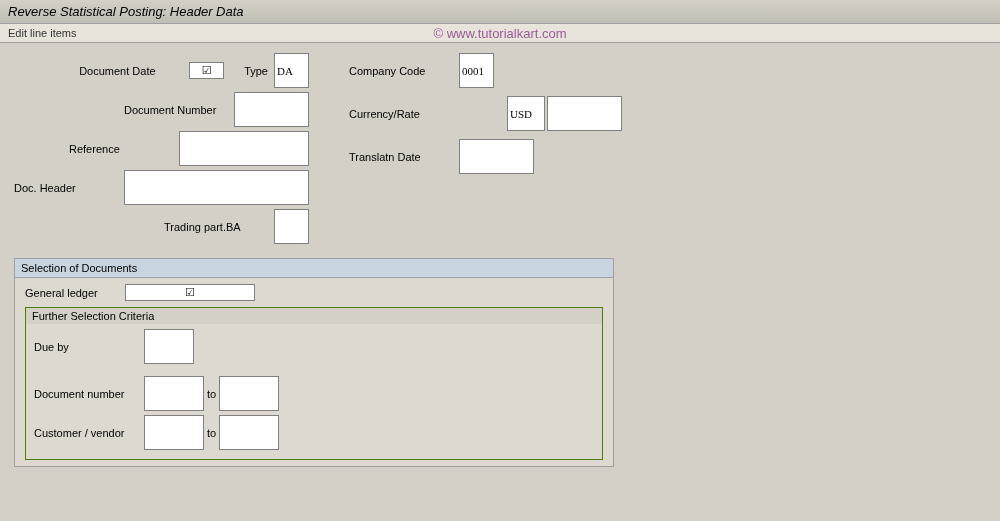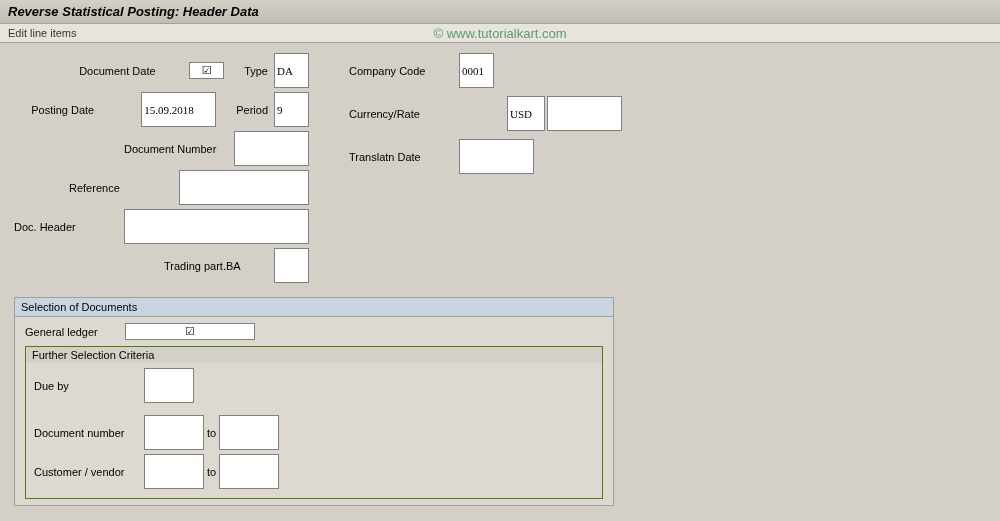--- a/index.html
+++ b/index.html
@@ -14,21 +14,21 @@
       background-color: #d4d0c8;
       width: 1000px;
       height: 521px;
       overflow: hidden;
     }
 
     .title-bar {
       background: linear-gradient(to bottom, #d4d0c8, #c0bdb5);
       padding: 4px 8px;
       font-size: 13px;
-      font-weight: bold;
+      font-weight: normal;
       font-style: italic;
       border-bottom: 1px solid #a0a0a0;
       color: #000;
     }
 
     .toolbar {
       background-color: #e8e4dc;
       padding: 3px 8px;
       border-bottom: 1px solid #a0a0a0;
       font-size: 11px;
@@ -41,21 +41,21 @@
 
     .toolbar-item {
       cursor: pointer;
       color: #333;
     }
 
     .watermark {
       position: absolute;
       left: 50%;
       transform: translateX(-50%);
-      color: #15803d;
+      color: #701a75;
       font-size: 13px;
       opacity: 0.7;
       pointer-events: none;
     }
 
     .main-content {
       background-color: #d4d0c8;
       padding: 10px 14px;
     }
 
@@ -199,27 +199,20 @@
       <div class="form-row">
         <span class="form-label">Document Date</span>
         <div class="checkbox-field">
           <span>☑</span>
         </div>
         <span style="margin-left:20px; font-size:11px;">Type</span>
         <span style="width:6px;"></span>
         <input class="form-input form-input-sm" type="text" value="DA" style="">
       </div>
 
-      <div class="form-row">
-        <span class="form-label">Posting Date</span>
-        <input class="form-input form-input-date" type="text" value="15.09.2018" style="">
-        <span style="margin-left:20px; font-size:11px;">Period</span>
-        <span style="width:6px;"></span>
-        <input class="form-input form-input-sm" type="text" value="9" style="">
-      </div>
 
       <div class="form-row">
         <span class="form-label">Document Number</span>
         <input class="form-input form-input-md" type="text" value="" style="">
       </div>
 
       <div class="form-row">
         <span class="form-label">Reference</span>
         <input class="form-input form-input-lg" type="text" value="" style="">
       </div>

